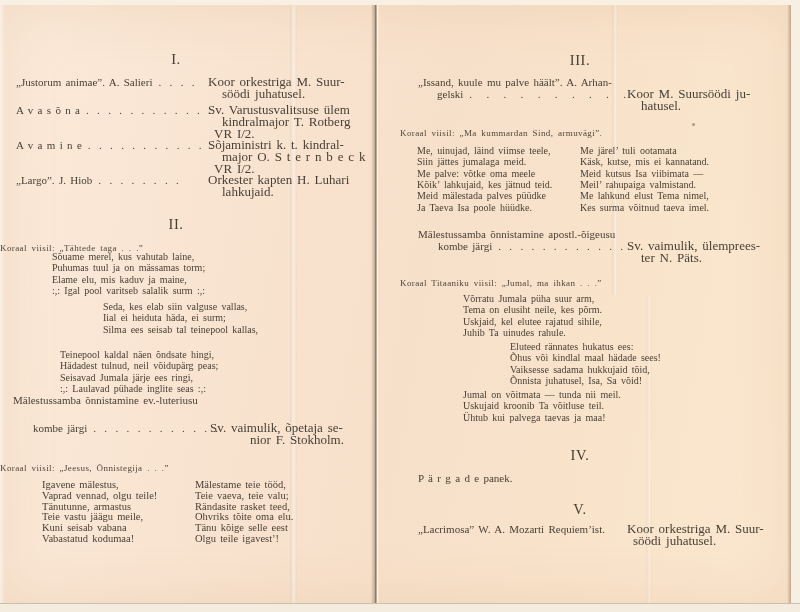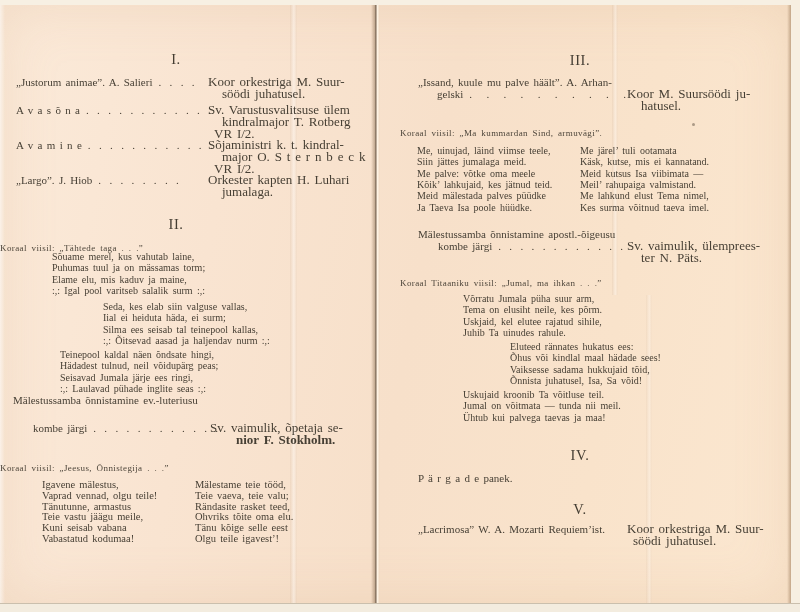--- a/index.html
+++ b/index.html
@@ -39,21 +39,21 @@
   .h    { position: absolute; font-size: 14.5px; letter-spacing: 0.6px; text-align: center; color: #443d32; }
   .note { position: absolute; font-size: 9px; letter-spacing: 0.4px; word-spacing: 2px; text-align: left; color: #4e463b; white-space: nowrap; }
   .prog { font-size: 11px; word-spacing: 1.6px; text-align: center; }
   .perf { font-size: 13px; line-height: 11.8px; word-spacing: 1.6px; }
   .verse { font-size: 10px; line-height: 11.35px; word-spacing: 1.8px; }
   .hymn  { font-size: 10.5px; line-height: 10.8px; word-spacing: 1.5px; }
   .dots  { letter-spacing: 2px; margin-left: 6px; }
   .dots-wide { letter-spacing: 5px; margin-left: 6px; }
   .ind   { margin-left: 14px; }
   .ind-sm{ margin-left: 6px; }
-  .ind-lg{ margin-left: 26px; font-weight: bold; }
+  .ind-lg{ margin-left: 40px; }
 </style>
 </head>
 <body>
 
 <div class="paper"></div>
 <div class="strip-top"></div>
 <div class="edge-left"></div>
 <div class="crease c1"></div>
 <div class="crease c2"></div>
 <div class="crease c3"></div>
@@ -86,38 +86,37 @@
   <div>Sõjaministri k. t. kindral-</div>
   <div class="ind">major O. S t e r n b e c k</div>
   <div class="ind-sm">VR I/2.</div>
 </div>
 
 <div class="ln prog" style="left:16px; top:174px">
   <span>„Largo”. J. Hiob</span><span class="dots">. . . . . . . .</span>
 </div>
 <div class="blk perf" style="left:208px; top:174px">
   <div>Orkester kapten H. Luhari</div>
-  <div class="ind">jumalaga.</div>
+  <div class="ind">lahkujaid.</div>
 </div>
 
 <div class="h" style="left:0; top:216px; width:352px">II.</div>
 <div class="note" style="left:0; top:243px; width:352px">Koraal viisil:  „Tähtede taga . . .”</div>
 
 <div class="blk verse" style="left:52px; top:251px">
   <div>Sõuame merel, kus vahutab laine,</div>
   <div>Puhumas tuul ja on mässamas torm;</div>
   <div>Elame elu, mis kaduv ja maine,</div>
   <div>:,: Igal pool varitseb salalik surm :,:</div>
 </div>
 
 <div class="blk verse" style="left:103px; top:301px">
   <div>Seda, kes elab siin valguse vallas,</div>
   <div>Iial ei heiduta häda, ei surm;</div>
   <div>Silma ees seisab tal teinepool kallas,</div>
-  <div>:,: Õitsevad aasad ja haljendav nurm :,:</div>
 </div>
 
 <div class="blk verse" style="left:60px; top:349px">
   <div>Teinepool kaldal näen õndsate hingi,</div>
   <div>Hädadest tulnud, neil võidupärg peas;</div>
   <div>Seisavad Jumala järje ees ringi,</div>
   <div>:,: Laulavad pühade inglite seas :,:</div>
 </div>
 
 <div class="ln prog" style="left:13px; top:394px">Mälestussamba õnnistamine ev.-luteriusu</div>
@@ -197,22 +196,22 @@
 </div>
 
 <div class="blk verse" style="left:510px; top:341px">
   <div>Eluteed rännates hukatus ees:</div>
   <div>Õhus või kindlal maal hädade sees!</div>
   <div>Vaiksesse sadama hukkujaid tõid,</div>
   <div>Õnnista juhatusel, Isa, Sa võid!</div>
 </div>
 
 <div class="blk verse" style="left:463px; top:389px">
+  <div>Jumal on võitmata — tunda nii meil.</div>
   <div>Uskujaid kroonib Ta võitluse teil.</div>
-  <div>Jumal on võitmata — tunda nii meil.</div>
   <div>Ühtub kui palvega taevas ja maa!</div>
 </div>
 
 <div class="h" style="left:392px; top:447px; width:376px">IV.</div>
 <div class="ln prog" style="left:418px; top:472px">P ä r g a d e  panek.</div>
 
 <div class="h" style="left:392px; top:501px; width:376px">V.</div>
 <div class="ln prog" style="left:418px; top:523px">„Lacrimosa”  W. A. Mozarti Requiem’ist.</div>
 <div class="blk perf" style="left:627px; top:523px">
   <div>Koor orkestriga M. Suur-</div>

